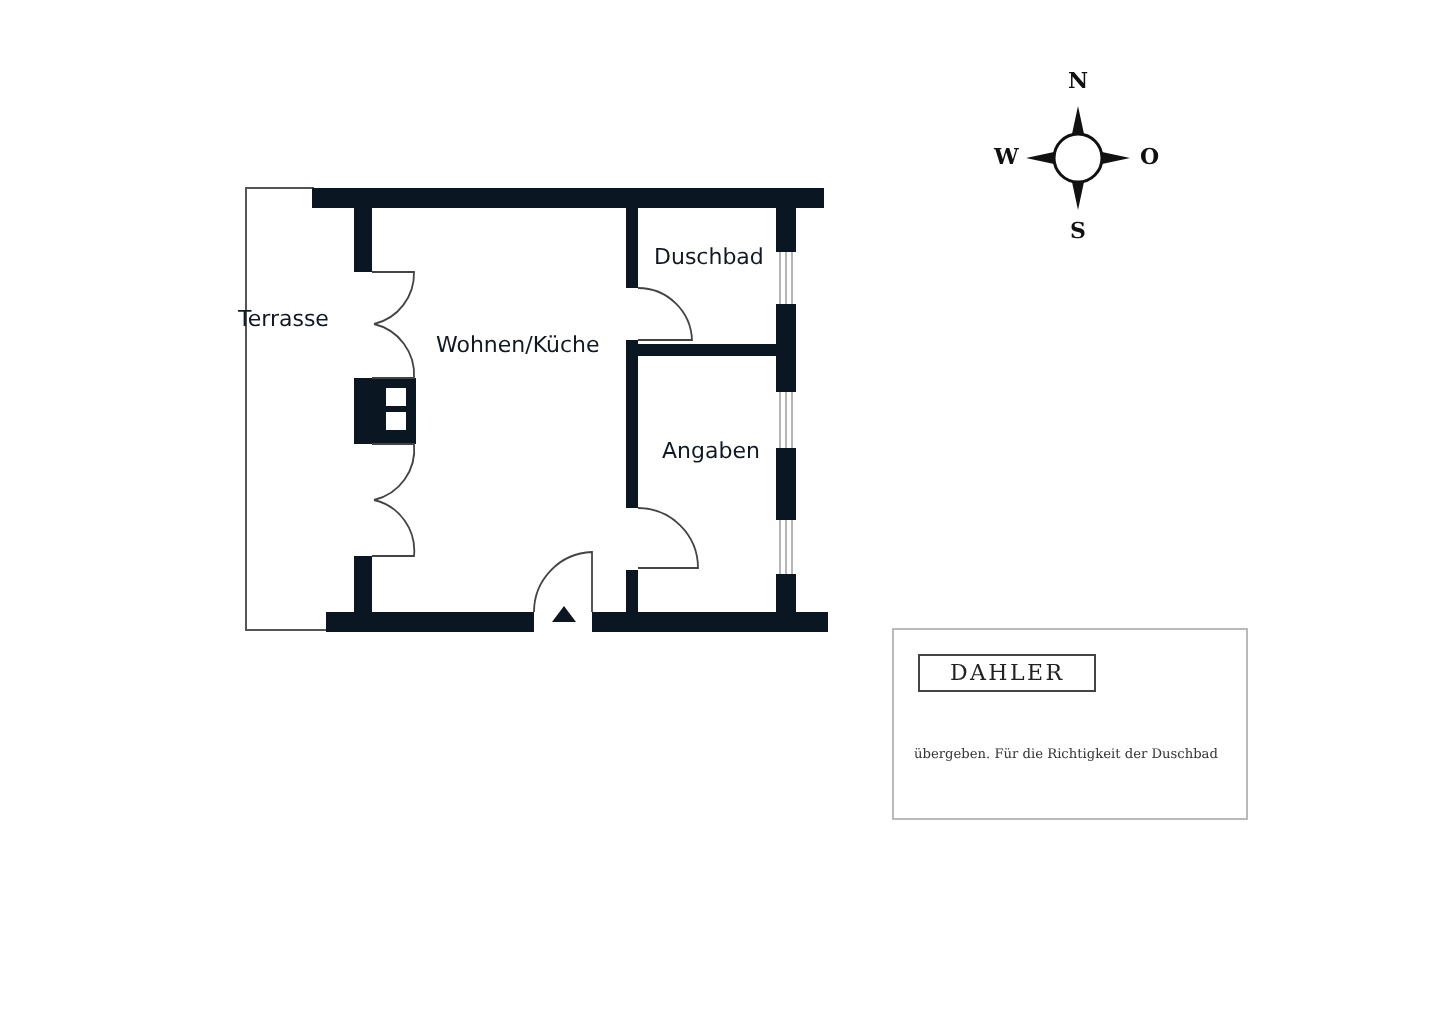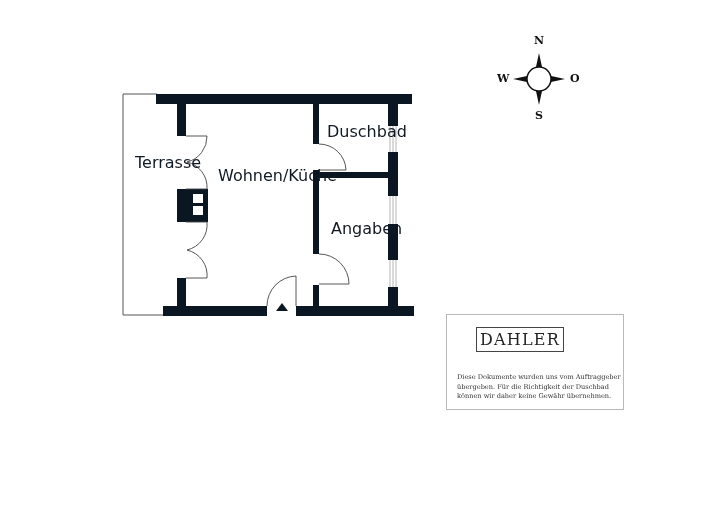--- a/index.html
+++ b/index.html
@@ -1,21 +1,21 @@
 <!DOCTYPE html>
 <html><head>
 <meta charset="utf-8">
 <style>
   html, body { margin: 0; padding: 0; background: #ffffff; }
   body { width: 720px; height: 510px; position: relative; overflow: hidden; font-family: "DejaVu Sans", sans-serif; }
   .plan { position: absolute; left: 0; top: 0; width: 720px; height: 510px; }
-  .room-label { position: absolute; font-family: "DejaVu Sans", sans-serif; font-size: 16px; color: #111a24; white-space: nowrap; }
+  .room-label { position: absolute; font-family: "DejaVu Sans", sans-serif; font-size: 11px; color: #111a24; white-space: nowrap; }
   .compass-letter { position: absolute; font-family: "DejaVu Serif", serif; font-weight: bold; font-size: 11px; color: #111; }
   .info-box { position: absolute; left: 446px; top: 314px; width: 178px; height: 96px; border: 1px solid #b9b9b9; box-sizing: border-box; background: #fff; }
-  .logo { position: absolute; left: 29px; top: 12px; padding: 2px 3px; border: 1px solid #444; font-family: "DejaVu Serif", serif; font-size: 16px; letter-spacing: 1.2px; color: #222; }
+  .logo { position: absolute; left: 12px; top: 12px; padding: 2px 15px; border: 1px solid #444; font-family: "DejaVu Serif", serif; font-size: 11px; letter-spacing: 1.2px; color: #222; }
   .disclaimer { position: absolute; left: 10px; top: 58px; width: 168px; font-family: "DejaVu Serif", serif; font-size: 6.6px; line-height: 9.6px; color: #333; }
   .disclaimer div { white-space: nowrap; }
 </style>
 </head>
 <body>
 
 <div class="plan">
   <svg width="720" height="510" viewBox="0 0 720 510">
 
     <path d="M163,315 L123,315 L123,94 L157,94" fill="none" stroke="#555" stroke-width="1"></path>
@@ -82,31 +82,29 @@
 
     <g>
       <circle cx="539" cy="79" r="12" fill="#fff" stroke="#111" stroke-width="1.5"></circle>
       <polygon points="539,53 536,67 542,67" fill="#111"></polygon>
       <polygon points="539,105 536,91 542,91" fill="#111"></polygon>
       <polygon points="513,79 527,76 527,82" fill="#111"></polygon>
       <polygon points="565,79 551,76 551,82" fill="#111"></polygon>
     </g>
   </svg>
 
-  <span class="room-label" style="left:135px; top:153px;">Terrasse</span>
+  <span class="room-label" style="left:119px; top:153px;">Terrasse</span>
   <span class="room-label" style="left:218px; top:166px;">Wohnen/Küche</span>
   <span class="room-label" style="left:327px; top:122px;">Duschbad</span>
   <span class="room-label" style="left:331px; top:219px;">Angaben</span>
 </div>
 
 <span class="compass-letter" style="left:534px; top:34px;">N</span>
 <span class="compass-letter" style="left:497px; top:72px;">W</span>
 <span class="compass-letter" style="left:570px; top:72px;">O</span>
 <span class="compass-letter" style="left:535px; top:109px;">S</span>
 
 <div class="info-box">
   <span class="logo">DAHLER</span>
   <div class="disclaimer">
-    <div>Diese Dokumente wurden uns vom Auftraggeber</div>
     <div>übergeben. Für die Richtigkeit der Duschbad</div>
-    <div>können wir daher keine Gewähr übernehmen.</div>
   </div>
 </div>
 
 </body></html>

